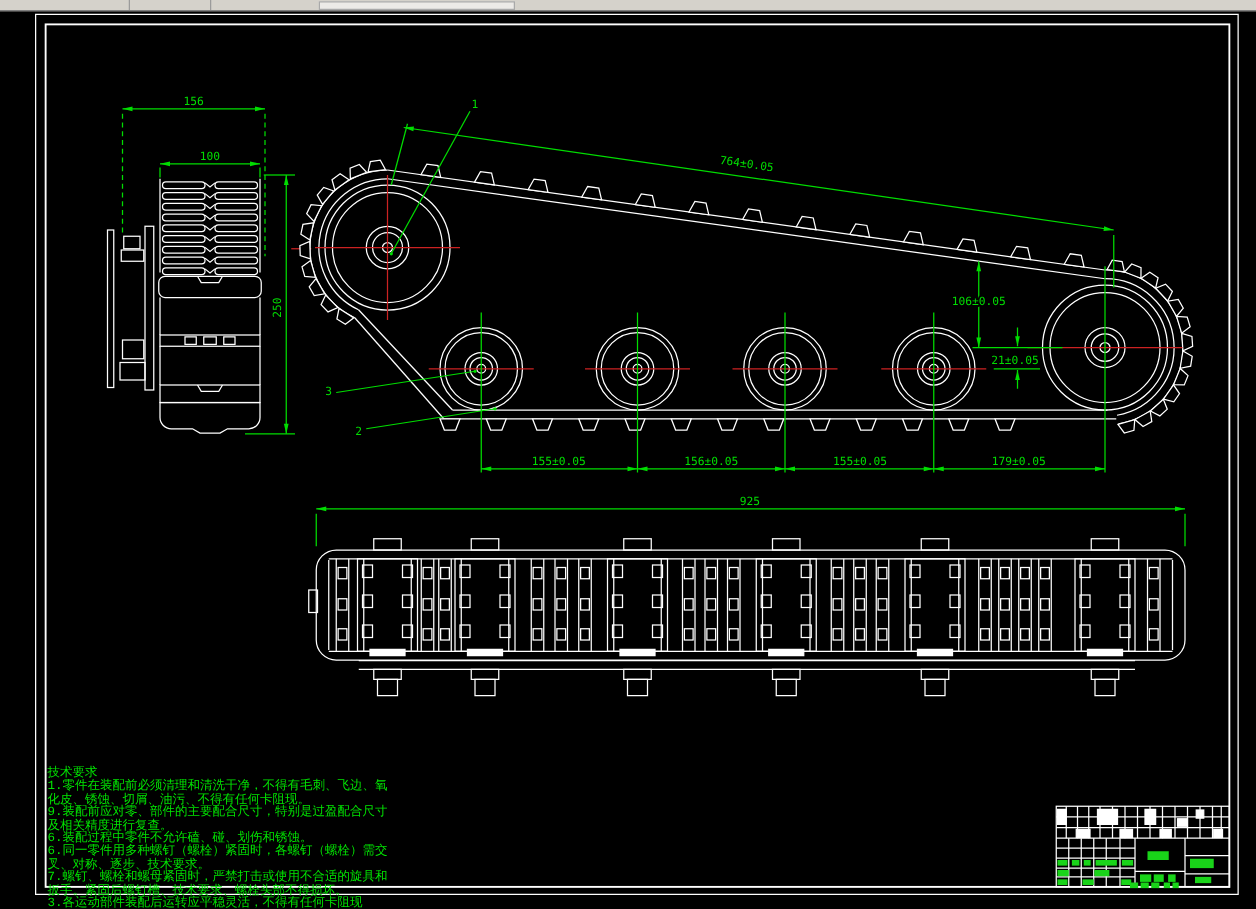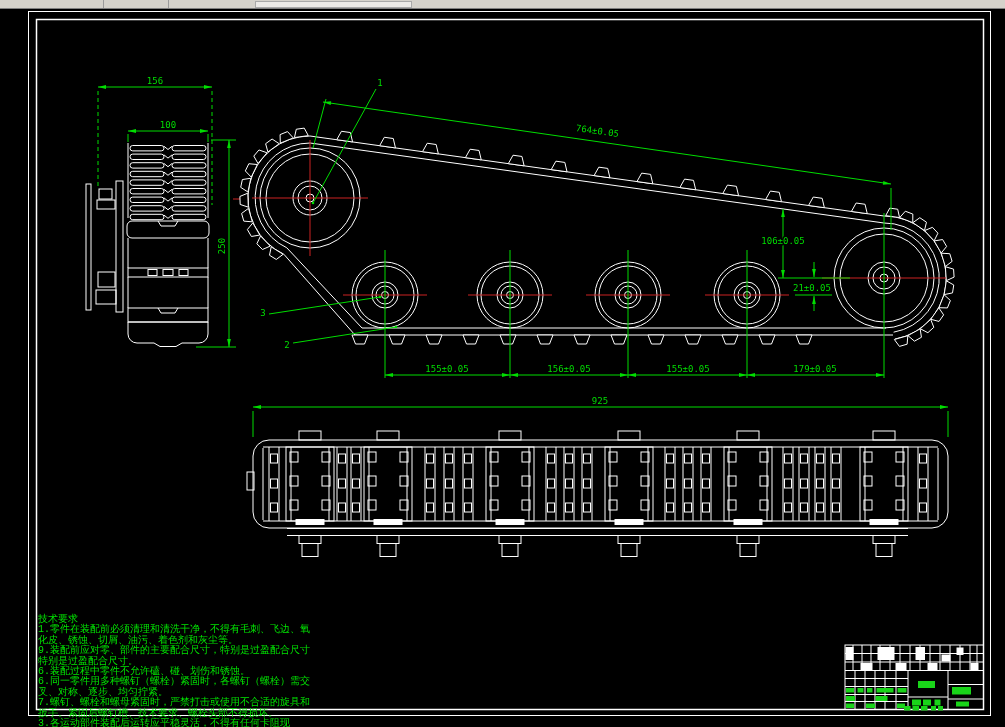--- a/index.html
+++ b/index.html
@@ -482,23 +482,23 @@
     <text x="600" y="404" text-anchor="middle">925</text>
     <text x="380" y="86" text-anchor="middle">1</text>
     <text x="287" y="348" text-anchor="middle">2</text>
     <text x="263" y="316" text-anchor="middle">3</text>
   </g>
 </svg>
 
 <div class="notes">
   <div>技术要求</div>
   <div>1.零件在装配前必须清理和清洗干净，不得有毛刺、飞边、氧</div>
-  <div>化皮、锈蚀、切屑、油污、着色剂和灰尘等。</div>
+  <div>化皮、锈蚀、切屑、油污、不得有任何卡阻现。</div>
   <div>9.装配前应对零、部件的主要配合尺寸，特别是过盈配合尺寸</div>
-  <div>特别是过盈配合尺寸。</div>
+  <div>及相关精度进行复查。</div>
   <div>6.装配过程中零件不允许磕、碰、划伤和锈蚀。</div>
   <div>6.同一零件用多种螺钉（螺栓）紧固时，各螺钉（螺栓）需交</div>
-  <div>叉、对称、逐步、均匀拧紧。</div>
+  <div>叉、对称、逐步、技术要求。</div>
   <div>7.螺钉、螺栓和螺母紧固时，严禁打击或使用不合适的旋具和</div>
   <div>扳手。紧固后螺钉槽、技术要求、螺栓头部不得损坏。</div>
   <div>3.各运动部件装配后运转应平稳灵活，不得有任何卡阻现</div>
   <div>象。</div>
 </div>
 
 </body></html>

